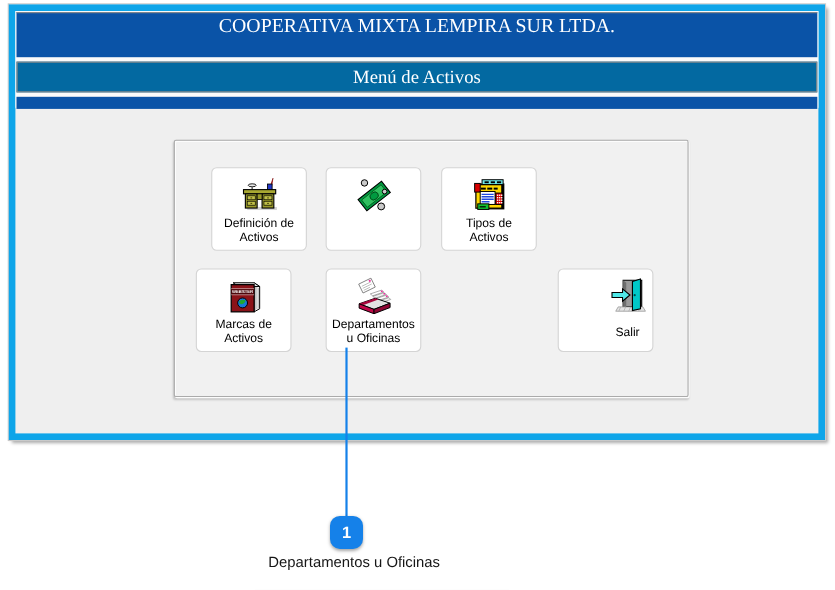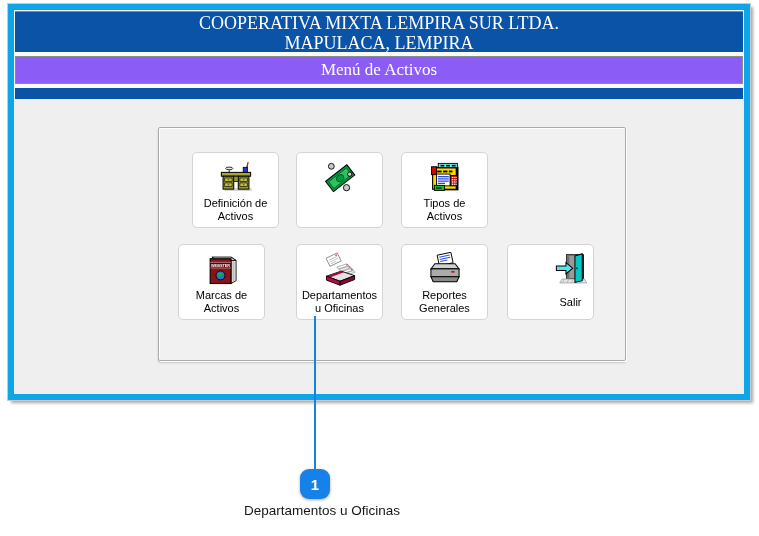--- a/index.html
+++ b/index.html
@@ -19,21 +19,21 @@
   }
   .title-bar {
     position:absolute; left:1px; right:1px; top:1px; height:41px;
     background:#0A53A7; border-top:1px solid #8A8A8A;
     color:#fff; text-align:center;
     font-family:"Liberation Serif", serif; font-size:18px; line-height:19.5px;
     padding-top:2px;
   }
   .menu-title-bar {
     position:absolute; left:1px; right:1px; top:46px; height:28px;
-    background:#8b5cf6; border:1px solid #8C8C8C;
+    background:#0369a1; border:1px solid #8C8C8C;
     color:#fff; text-align:center;
     font-family:"Liberation Serif", serif; font-size:17px; line-height:26px;
   }
   .accent-strip {
     position:absolute; left:1px; right:1px; top:78px; height:11px;
     background:#0A53A7;
   }
   
   .button-panel {
     position:absolute; left:144px; top:117px; width:468px; height:234px;
@@ -73,21 +73,20 @@
 </head>
 <body>
 
 <div class="screen">
 
   <div class="app-window">
     <div class="window-top-zone"></div>
 
     <div class="title-bar">
       <div>COOPERATIVA MIXTA LEMPIRA SUR LTDA.</div>
-      <div>MAPULACA, LEMPIRA</div>
     </div>
 
     <div class="menu-title-bar">
       <span>Menú de Activos</span>
     </div>
 
     <div class="accent-strip"></div>
 
     <div class="button-panel">
 
@@ -224,38 +223,20 @@
           </g>
           <polygon points="4,21.5 17,17 29,21 16,26" fill="#E2E2E2" stroke="#000" stroke-width="0.8"></polygon>
           <polygon points="4,21.5 17,17 19.5,18 7,22.7" fill="#A8073C"></polygon>
           <polygon points="4,21.5 16,26 16,29.5 4,25" fill="#C00848" stroke="#000" stroke-width="0.8"></polygon>
           <polygon points="16,26 29,21 29,24.5 16,29.5" fill="#8E0634" stroke="#000" stroke-width="0.8"></polygon>
         </svg>
         <div class="btn-label">Departamentos
 u Oficinas</div>
       </div>
 
-      <div class="menu-btn pos-r2c3">
-        <svg class="icon" viewBox="0 0 32 32">
-          <g transform="rotate(-12 16 7)">
-            <rect x="10" y="1.5" width="12.5" height="9.5" fill="#FFF" stroke="#000" stroke-width="0.8"></rect>
-            <g stroke="#3050E0" stroke-width="0.9">
-              <line x1="11.5" y1="3.6" x2="21" y2="3.6"></line>
-                <line x1="11.5" y1="5.6" x2="21" y2="5.6"></line>
-                <line x1="11.5" y1="7.6" x2="18" y2="7.6"></line>
-            </g>
-          </g>
-          <polygon points="7,10.5 25,10.5 28.5,15 3.5,15" fill="#D0D0D0" stroke="#000" stroke-width="0.9"></polygon>
-          <rect x="3.5" y="15" width="25" height="7" fill="#ABABAB" stroke="#000" stroke-width="0.9"></rect>
-          <rect x="21.5" y="17" width="3" height="1.3" fill="#D00000"></rect>
-          <polygon points="3.5,22 28.5,22 26.5,26.5 5.5,26.5" fill="#8A8A8A" stroke="#000" stroke-width="0.9"></polygon>
-        </svg>
-        <div class="btn-label">Reportes
-Generales</div>
-      </div>
 
       <div class="menu-btn pos-r2c4">
         <svg class="icon" viewBox="0 0 32 32">
           <polygon points="12,2.5 27,2.5 27,24 12,24" fill="#9A9A9A" stroke="#000" stroke-width="0.9"></polygon>
           <polygon points="12,2.5 14.5,4.5 14.5,24 12,24" fill="#6E6E6E"></polygon>
           <polygon points="8,24 28,24 30,27.5 6,27.5" fill="#E4E4E4" stroke="#909090" stroke-width="0.6"></polygon>
           <g stroke="#A8A8A8" stroke-width="0.6">
             <line x1="10" y1="24" x2="8.5" y2="27.5"></line>
               <line x1="14" y1="24" x2="12.5" y2="27.5"></line>
             <line x1="18" y1="24" x2="16.5" y2="27.5"></line>

